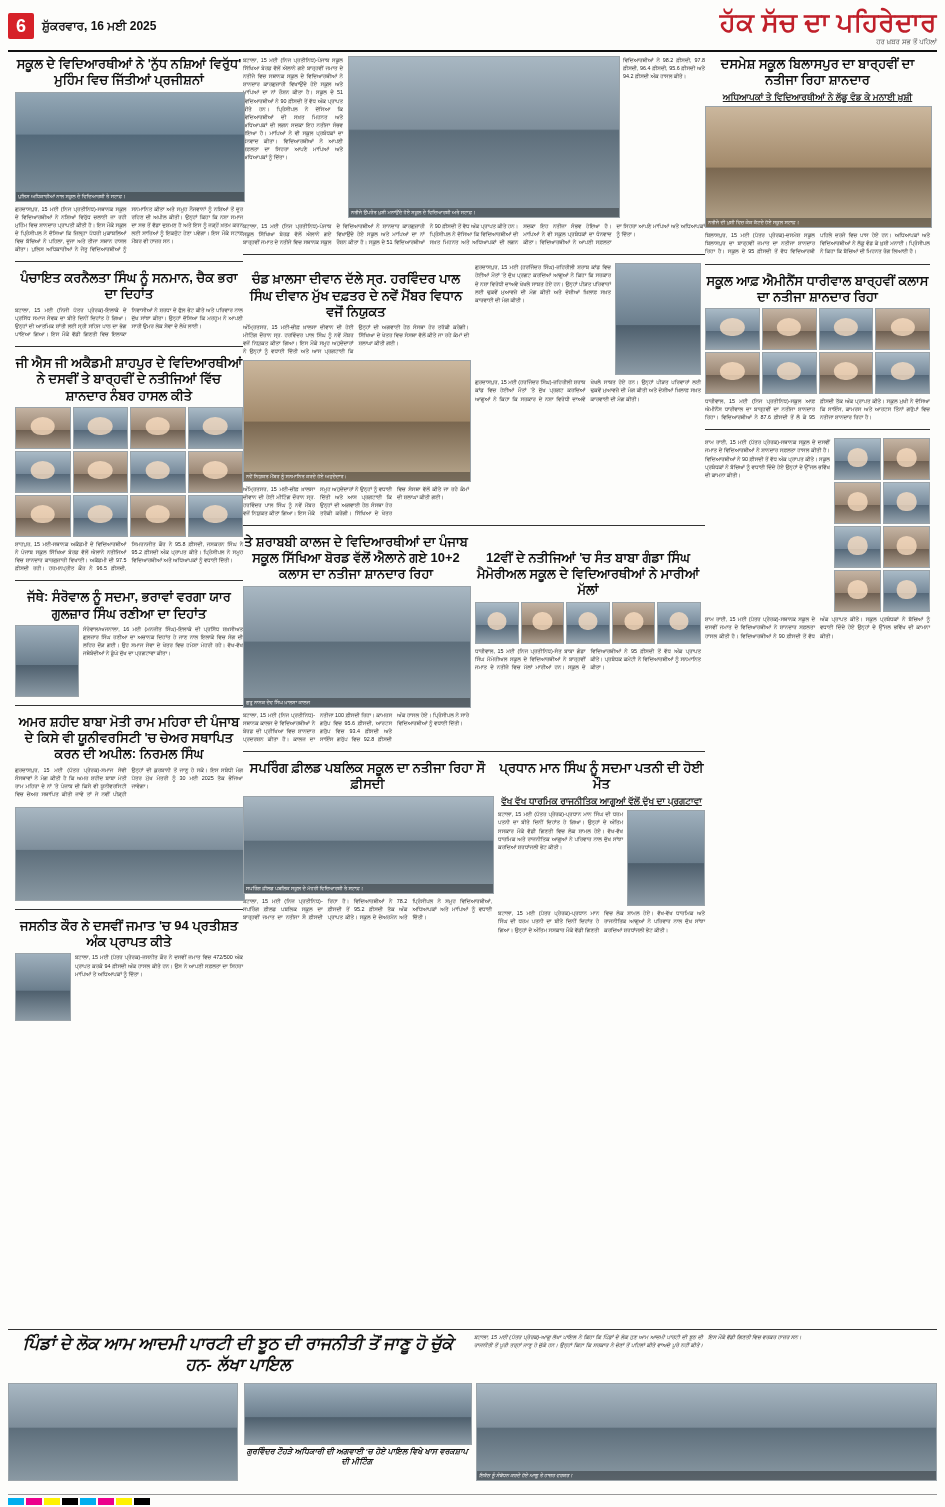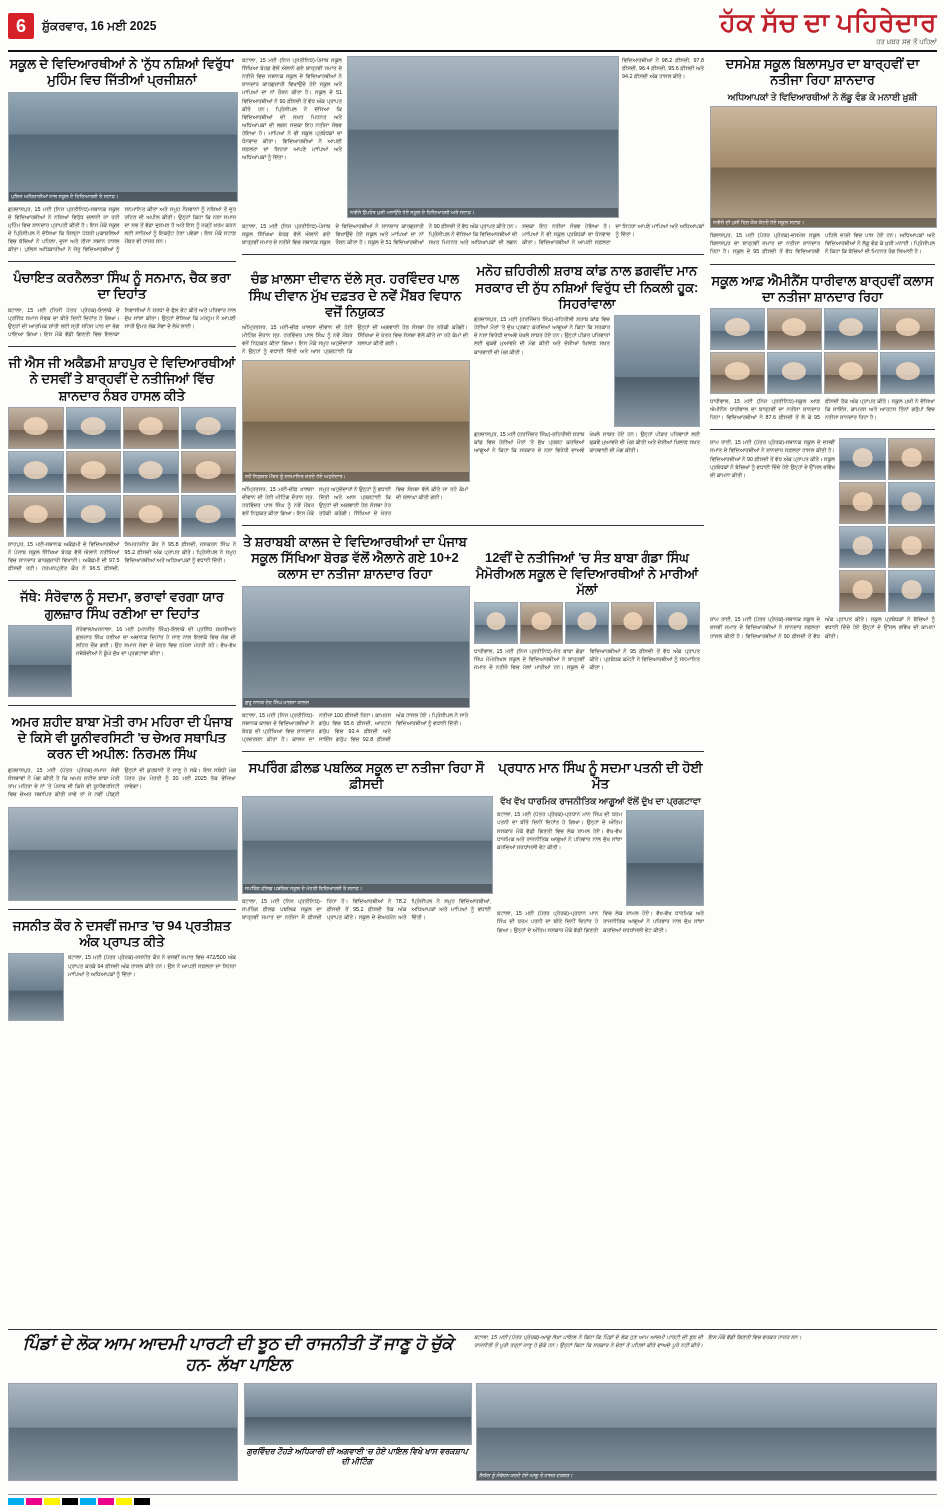--- a/index.html
+++ b/index.html
@@ -7,31 +7,31 @@
   .page{width:945px;height:1507px;background:#fdfdfb;position:relative;overflow:hidden;box-sizing:border-box;padding:6px 8px 10px 8px;}
 
   
   .masthead{display:flex;align-items:center;border-bottom:2px solid #111;padding-bottom:4px;margin-bottom:4px;height:40px;}
   .pagebox{width:26px;height:26px;background:#d62128;color:#fff;font-weight:bold;font-size:18px;display:flex;align-items:center;justify-content:center;border-radius:2px;margin-right:8px;}
   .datetxt{font-size:12px;font-weight:bold;color:#111;}
   .brand{margin-left:auto;font-size:26px;font-weight:bold;color:#c0202a;letter-spacing:0.5px;font-family:"Liberation Serif",serif;}
   .brand-sub{font-size:7px;color:#444;text-align:right;display:block;line-height:1;}
 
   
-  .cols{display:flex;gap:6px;height:1420px;}
+  .cols{display:flex;height:1420px;justify-content:center;}
   .col{display:flex;flex-direction:column;gap:5px;}
   .c1{width:228px;}
   .c2{width:462px;}
   .c3{width:225px;}
 
   .hr{border-top:1px solid #333;margin:3px 0;}
 
   h2.head{font-size:13px;line-height:1.25;margin:0 0 3px 0;text-align:center;font-weight:bold;color:#111;}
   h2.bighead{font-size:19px;line-height:1.25;margin:0 0 4px 0;text-align:center;font-weight:bold;color:#111;}
-  h3.sub{font-size:9px;line-height:1.3;margin:0 0 3px 0;text-align:center;font-weight:bold;color:#222;}
+  h3.sub{font-size:9px;line-height:1.3;margin:0 0 3px 0;text-align:center;font-weight:bold;color:#222;text-decoration:underline;}
   .body{font-size:5.4px;line-height:1.5;text-align:justify;color:#222;column-gap:5px;}
   .body.c2cols{column-count:2;}
   .body.c3cols{column-count:3;}
   .body.c5cols{column-count:5;}
 
   
   .photo{width:100%;background:#b9c2c8;position:relative;overflow:hidden;border:1px solid #9aa3a9;}
   .photo .cap{position:absolute;left:0;right:0;bottom:0;font-size:5px;color:#fff;background:rgba(0,0,0,.35);padding:1px 2px;}
   .ph-people{background:linear-gradient(180deg,#93a7b5 0%,#6f8596 38%,#53697a 39%,#7d8e99 100%);}
   .ph-group{background:linear-gradient(180deg,#a8b7c2 0%,#7e8e9b 45%,#5d6e7b 46%,#8a99a3 100%);}
@@ -155,21 +155,20 @@
         <div style="width:226px;margin-top:8px;">
           <h2 class="head">ਚੰਡ ਖ਼ਾਲਸਾ ਦੀਵਾਨ ਦੱਲੇ ਸ੍ਰ. ਹਰਵਿੰਦਰ ਪਾਲ ਸਿੰਘ ਦੀਵਾਨ ਮੁੱਖ ਦਫ਼ਤਰ ਦੇ ਨਵੇਂ ਮੈਂਬਰ ਵਿਧਾਨ ਵਜੋਂ ਨਿਯੁਕਤ</h2>
           <div class="body c2cols">ਅੰਮ੍ਰਿਤਸਰ, 15 ਮਈ-ਚੀਫ਼ ਖ਼ਾਲਸਾ ਦੀਵਾਨ ਦੀ ਹੋਈ ਮੀਟਿੰਗ ਦੌਰਾਨ ਸ੍ਰ. ਹਰਵਿੰਦਰ ਪਾਲ ਸਿੰਘ ਨੂੰ ਨਵੇਂ ਮੈਂਬਰ ਵਜੋਂ ਨਿਯੁਕਤ ਕੀਤਾ ਗਿਆ। ਇਸ ਮੌਕੇ ਸਮੂਹ ਅਹੁਦੇਦਾਰਾਂ ਨੇ ਉਨ੍ਹਾਂ ਨੂੰ ਵਧਾਈ ਦਿੱਤੀ ਅਤੇ ਆਸ ਪ੍ਰਗਟਾਈ ਕਿ ਉਨ੍ਹਾਂ ਦੀ ਅਗਵਾਈ ਹੇਠ ਸੰਸਥਾ ਹੋਰ ਤਰੱਕੀ ਕਰੇਗੀ। ਸਿੱਖਿਆ ਦੇ ਖੇਤਰ ਵਿਚ ਸੰਸਥਾ ਵੱਲੋਂ ਕੀਤੇ ਜਾ ਰਹੇ ਕੰਮਾਂ ਦੀ ਸ਼ਲਾਘਾ ਕੀਤੀ ਗਈ।</div>
           <div class="photo ph-warm" style="height:120px;margin-top:4px;">
             <div class="cap">ਨਵੇਂ ਨਿਯੁਕਤ ਮੈਂਬਰ ਨੂੰ ਸਨਮਾਨਿਤ ਕਰਦੇ ਹੋਏ ਅਹੁਦੇਦਾਰ।</div>
           </div>
           <div class="body c3cols" style="margin-top:3px;">ਅੰਮ੍ਰਿਤਸਰ, 15 ਮਈ-ਚੀਫ਼ ਖ਼ਾਲਸਾ ਦੀਵਾਨ ਦੀ ਹੋਈ ਮੀਟਿੰਗ ਦੌਰਾਨ ਸ੍ਰ. ਹਰਵਿੰਦਰ ਪਾਲ ਸਿੰਘ ਨੂੰ ਨਵੇਂ ਮੈਂਬਰ ਵਜੋਂ ਨਿਯੁਕਤ ਕੀਤਾ ਗਿਆ। ਇਸ ਮੌਕੇ ਸਮੂਹ ਅਹੁਦੇਦਾਰਾਂ ਨੇ ਉਨ੍ਹਾਂ ਨੂੰ ਵਧਾਈ ਦਿੱਤੀ ਅਤੇ ਆਸ ਪ੍ਰਗਟਾਈ ਕਿ ਉਨ੍ਹਾਂ ਦੀ ਅਗਵਾਈ ਹੇਠ ਸੰਸਥਾ ਹੋਰ ਤਰੱਕੀ ਕਰੇਗੀ। ਸਿੱਖਿਆ ਦੇ ਖੇਤਰ ਵਿਚ ਸੰਸਥਾ ਵੱਲੋਂ ਕੀਤੇ ਜਾ ਰਹੇ ਕੰਮਾਂ ਦੀ ਸ਼ਲਾਘਾ ਕੀਤੀ ਗਈ।</div>
         </div>
 
         <div style="width:226px;">
-          <h2 class="head">ਮਨੋਹ ਜ਼ਹਿਰੀਲੀ ਸ਼ਰਾਬ ਕਾਂਡ ਨਾਲ ਡਗਵੀਂਦ ਮਾਨ ਸਰਕਾਰ ਦੀ ਨੁੱਧ ਨਸ਼ਿਆਂ ਵਿਰੁੱਧ ਦੀ ਨਿਕਲੀ ਹੂਕ: ਸਿਹਰਾਂਵਾਲਾ</h2>
           <div style="display:flex;gap:4px;">
             <div class="body" style="flex:1;">ਗੁਰਦਾਸਪੁਰ, 15 ਮਈ (ਹਰਜਿੰਦਰ ਸਿੰਘ)-ਜ਼ਹਿਰੀਲੀ ਸ਼ਰਾਬ ਕਾਂਡ ਵਿਚ ਹੋਈਆਂ ਮੌਤਾਂ 'ਤੇ ਦੁੱਖ ਪ੍ਰਗਟ ਕਰਦਿਆਂ ਆਗੂਆਂ ਨੇ ਕਿਹਾ ਕਿ ਸਰਕਾਰ ਦੇ ਨਸ਼ਾ ਵਿਰੋਧੀ ਦਾਅਵੇ ਖੋਖਲੇ ਸਾਬਤ ਹੋਏ ਹਨ। ਉਨ੍ਹਾਂ ਪੀੜਤ ਪਰਿਵਾਰਾਂ ਲਈ ਢੁਕਵੇਂ ਮੁਆਵਜ਼ੇ ਦੀ ਮੰਗ ਕੀਤੀ ਅਤੇ ਦੋਸ਼ੀਆਂ ਖ਼ਿਲਾਫ਼ ਸਖ਼ਤ ਕਾਰਵਾਈ ਦੀ ਮੰਗ ਕੀਤੀ।</div>
             <div class="photo ph-portrait" style="width:84px;height:110px;flex:none;"></div>
           </div>
           <div class="body c2cols" style="margin-top:3px;">ਗੁਰਦਾਸਪੁਰ, 15 ਮਈ (ਹਰਜਿੰਦਰ ਸਿੰਘ)-ਜ਼ਹਿਰੀਲੀ ਸ਼ਰਾਬ ਕਾਂਡ ਵਿਚ ਹੋਈਆਂ ਮੌਤਾਂ 'ਤੇ ਦੁੱਖ ਪ੍ਰਗਟ ਕਰਦਿਆਂ ਆਗੂਆਂ ਨੇ ਕਿਹਾ ਕਿ ਸਰਕਾਰ ਦੇ ਨਸ਼ਾ ਵਿਰੋਧੀ ਦਾਅਵੇ ਖੋਖਲੇ ਸਾਬਤ ਹੋਏ ਹਨ। ਉਨ੍ਹਾਂ ਪੀੜਤ ਪਰਿਵਾਰਾਂ ਲਈ ਢੁਕਵੇਂ ਮੁਆਵਜ਼ੇ ਦੀ ਮੰਗ ਕੀਤੀ ਅਤੇ ਦੋਸ਼ੀਆਂ ਖ਼ਿਲਾਫ਼ ਸਖ਼ਤ ਕਾਰਵਾਈ ਦੀ ਮੰਗ ਕੀਤੀ।</div>
         </div>
       </div>
 
       <div class="hr"></div>
 

